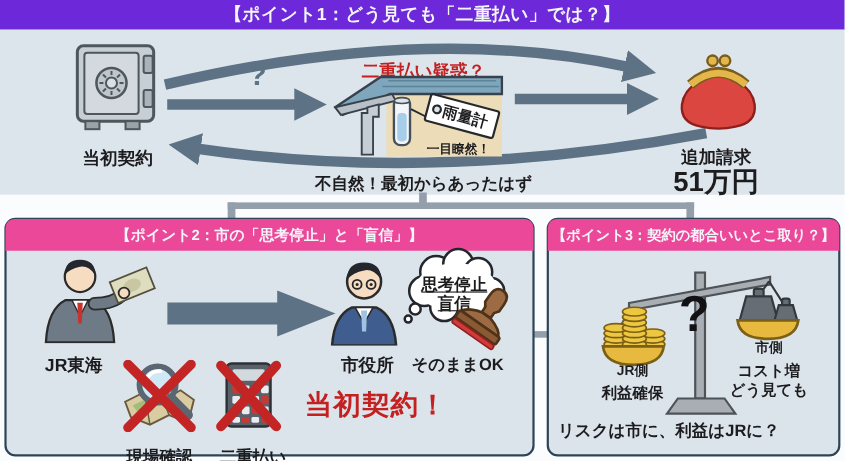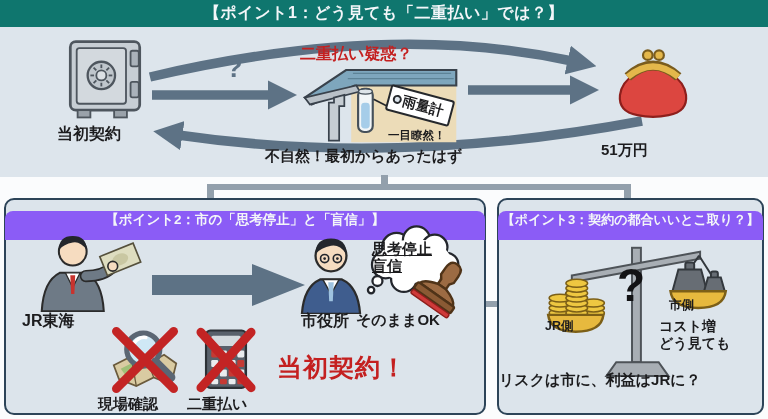--- a/index.html
+++ b/index.html
@@ -1,33 +1,33 @@
 <!DOCTYPE html>
 <html><head>
 <meta charset="utf-8">
 <style>
   html,body{margin:0;padding:0;}
   body{background:#fbfcfd;font-family:"Liberation Sans","DejaVu Sans",sans-serif;}
   .stage{position:relative;width:768px;height:419px;background:#fbfcfd;overflow:hidden;
          font-weight:bold;color:#1c1c1e;}
   .abs{position:absolute;}
-  .ctr{text-align:left;}
+  .ctr{text-align:center;margin-top:11px;}
   
-  .p1-head{position:absolute;left:0;top:0;width:768px;height:27px;background:#0f766e;
+  .p1-head{position:absolute;left:0;top:0;width:768px;height:27px;background:#6d28d9;
            display:flex;align-items:center;justify-content:center;text-align:center;}
   .p1-head span{color:#f3f6f9;font-size:16px;letter-spacing:.5px;}
   .p1-body{position:absolute;left:0;top:27px;width:768px;height:150px;background:#dde5ec;}
   .cap{line-height:1.05;}
   .red{color:#c42020;}
   .slate{color:#5d7285;}
   
   .panel{position:absolute;top:198px;height:217px;background:#dce4eb;border:2.5px solid #2d4458;
          border-radius:10px;box-sizing:border-box;}
-  .panel-head{position:absolute;left:-1px;top:-1px;right:-1px;height:29px;background:#8b5cf6;
-              border-radius:8px 8px 0 0;display:flex;align-items:flex-start;justify-content:center;margin-top:12px;}
+  .panel-head{position:absolute;left:-1px;top:-1px;right:-1px;height:29px;background:#ec4899;
+              border-radius:8px 8px 0 0;display:flex;align-items:center;justify-content:center;}
   .panel-head span{color:#f3f6f9;}
   .connector{position:absolute;background:#93a0ac;}
   
   .tag{position:absolute;background:#fff;border:2px solid #25282c;border-radius:3px;
        display:flex;align-items:center;justify-content:center;transform:rotate(15deg);}
   .tag:before{content:"";width:5px;height:5px;border:2px solid #25282c;border-radius:50%;
        background:#dde5ec;position:absolute;left:3px;}
   .bubble-text{line-height:1.15;}
   svg{display:block;}
 </style>
@@ -101,21 +101,22 @@
     <div class="abs" style="left:388px;top:101px;font-size:11.5px;">一目瞭然！</div>
     <div class="abs ctr" style="left:265px;top:120px;width:240px;font-size:15px;">不自然！最初からあったはず</div>
 
     <svg class="abs" style="left:613px;top:18px" width="80" height="76" viewBox="0 0 92 82">
       <circle cx="40" cy="9" r="5.5" fill="#e4b74b" stroke="#7a5c1e" stroke-width="2.5"></circle>
       <circle cx="53" cy="9" r="5.5" fill="#e4b74b" stroke="#7a5c1e" stroke-width="2.5"></circle>
       <path d="M24,32 Q10,40 8,55 Q6,74 28,78 Q46,82 64,78 Q86,74 84,55 Q82,40 68,32 Q46,18 24,32 Z" fill="#dc4640" stroke="#8e1f1c" stroke-width="2.5"></path>
       <path d="M17,34 Q46,8 75,34" fill="none" stroke="#7a5c1e" stroke-width="11"></path>
       <path d="M17,34 Q46,10 75,34" fill="none" stroke="#e4b74b" stroke-width="7"></path>
     </svg>
-    <div class="abs ctr cap" style="left:601px;top:115px;width:100px;font-size:15px;">51万円</div>
+    <div class="abs ctr cap" style="left:601px;top:98px;width:100px;font-size:16px;">追加請求</div>
+    <div class="abs ctr cap" style="left:601px;top:115px;width:100px;font-size:25px;">51万円</div>
   </div>
 
   <div class="connector" style="left:381px;top:175px;width:7px;height:12px;"></div>
   <div class="connector" style="left:207px;top:184px;width:424px;height:6px;"></div>
   <div class="connector" style="left:207px;top:184px;width:7px;height:16px;"></div>
   <div class="connector" style="left:624px;top:184px;width:7px;height:16px;"></div>
   <div class="connector" style="left:480px;top:301px;width:24px;height:6px;"></div>
 
   <div class="panel" style="left:4px;width:482px;">
     <div class="panel-head">
@@ -265,20 +266,21 @@
         <polygon points="188,46 201,46 205,60 184,60"></polygon>
       </g>
 
       <path d="M26,84 L82,84 Q80,101 54,101 Q28,101 26,84 Z" fill="#e7b93e" stroke="#7c5f17" stroke-width="2.5"></path>
       <path d="M150,60 L206,60 Q204,77 178,77 Q152,77 150,60 Z" fill="#e7b93e" stroke="#7c5f17" stroke-width="2.5"></path>
     </svg>
 
     <div class="abs" style="left:118px;top:58px;font-size:46px;color:#121214;">?</div>
 
     <div class="abs ctr" style="left:46px;top:118px;width:60px;font-size:12.5px;">JR側</div>
+    <div class="abs ctr" style="left:36px;top:138px;width:80px;font-size:14px;">利益確保</div>
 
     <div class="abs ctr" style="left:170px;top:97px;width:60px;font-size:12.5px;">市側</div>
     <div class="abs ctr cap" style="left:160px;top:119px;width:80px;font-size:14px;">コスト増</div>
     <div class="abs ctr cap" style="left:160px;top:136px;width:80px;font-size:14px;">どう見ても</div>
 
     <div class="abs ctr" style="left:0px;top:171px;width:218px;font-size:15px;">リスクは市に、利益はJRに？</div>
   </div>
 
 </div>
 

